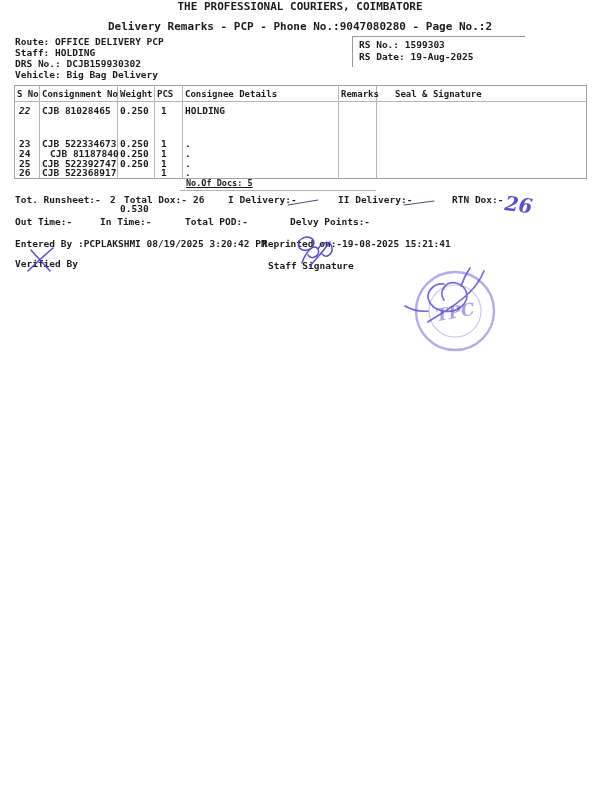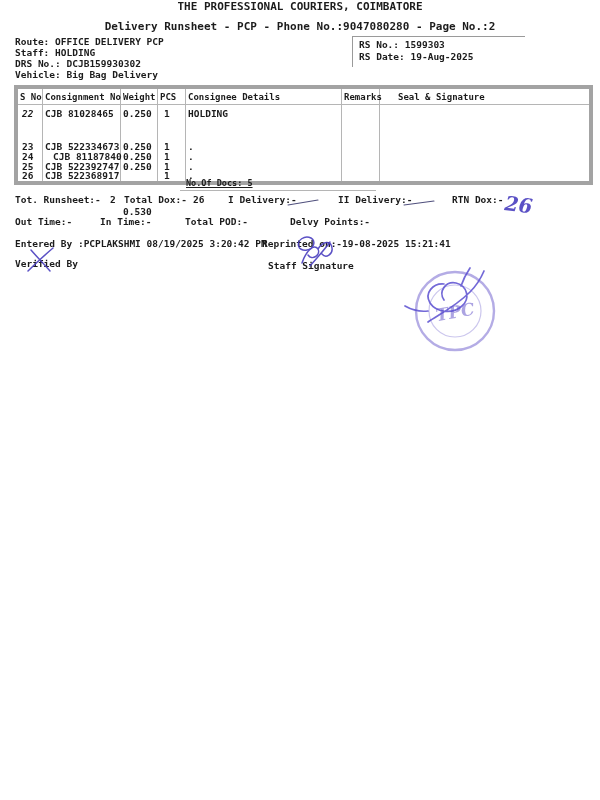--- a/index.html
+++ b/index.html
@@ -12,36 +12,36 @@
   .fs11 { font-size: 11px; }
   .fs95 { font-size: 9.5px; }
   .fs85 { font-size: 8.5px; }
   .center { left: 0; width: 600px; text-align: center; }
   .rsbox {
     position: absolute; left: 352px; top: 36px; width: 172px; height: 30px;
     border-top: 1px solid #9a9a9a; border-left: 1px solid #9a9a9a; text-align: center;
   }
   .tableBox {
     position: absolute; left: 14px; top: 85px; width: 571px; height: 92px;
-    border: 4px solid #a3a3a3;
+    border: 1px solid #a3a3a3;
   }
   .vline { position: absolute; top: 0; bottom: 0; width: 1px; background: #b5b5b5; }
   .hline { position: absolute; height: 1px; background: #b5b5b5; }
   .cell { position: absolute; font-size: 9.5px; white-space: pre; }
   .hdr  { position: absolute; font-size: 9px;  white-space: pre; }
   .ink-layer { position: absolute; left: 0; top: 0; pointer-events: none; }
   .handwritten { font-family: "DejaVu Serif", serif; font-style: italic; font-weight: bold; }
 </style>
 </head>
 <body>
 
 <div class="page">
 
   <div class="abs center fs11" style="top:0;">THE PROFESSIONAL COURIERS, COIMBATORE</div>
-  <div class="abs center fs11" style="top:20px;">Delivery Runsheet - PCP - Phone No.:9047080280 - Page No.:2</div>
+  <div class="abs center fs11" style="top:20px;">Delivery Remarks - PCP - Phone No.:9047080280 - Page No.:2</div>
 
   <div class="abs fs95" style="left:15px; top:36px;"><span>Route:</span> <span>OFFICE DELIVERY PCP</span></div>
   <div class="abs fs95" style="left:15px; top:47px;"><span>Staff:</span> <span>HOLDING</span></div>
   <div class="abs fs95" style="left:15px; top:58px;"><span>DRS No.:</span> <span>DCJB159930302</span></div>
   <div class="abs fs95" style="left:15px; top:69px;"><span>Vehicle:</span> <span>Big Bag Delivery</span></div>
 
   <div class="rsbox">
     <div class="abs fs95" style="left:6px; top:2px;"><span>RS No.:</span> <span>1599303</span></div>
     <div class="abs fs95" style="left:6px; top:14px;"><span>RS Date:</span> <span>19-Aug-2025</span></div>
   </div>

